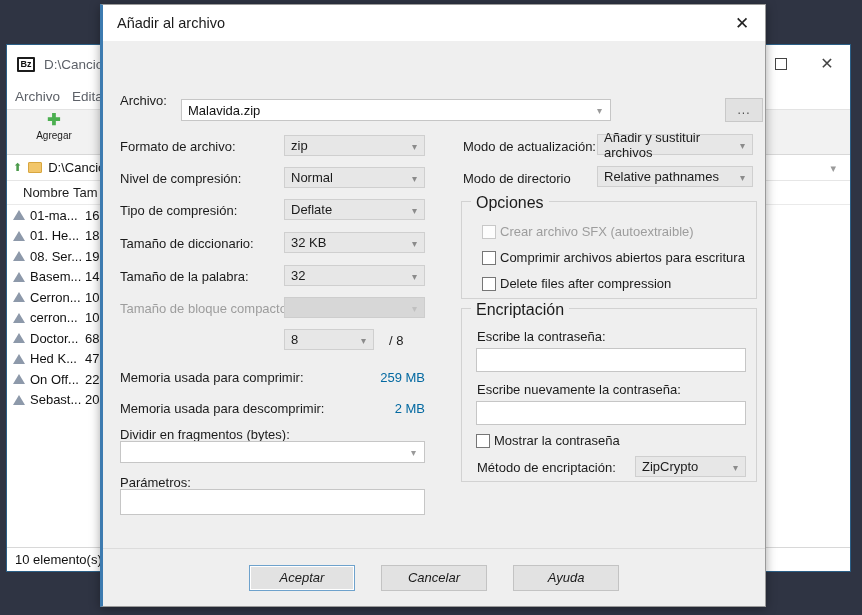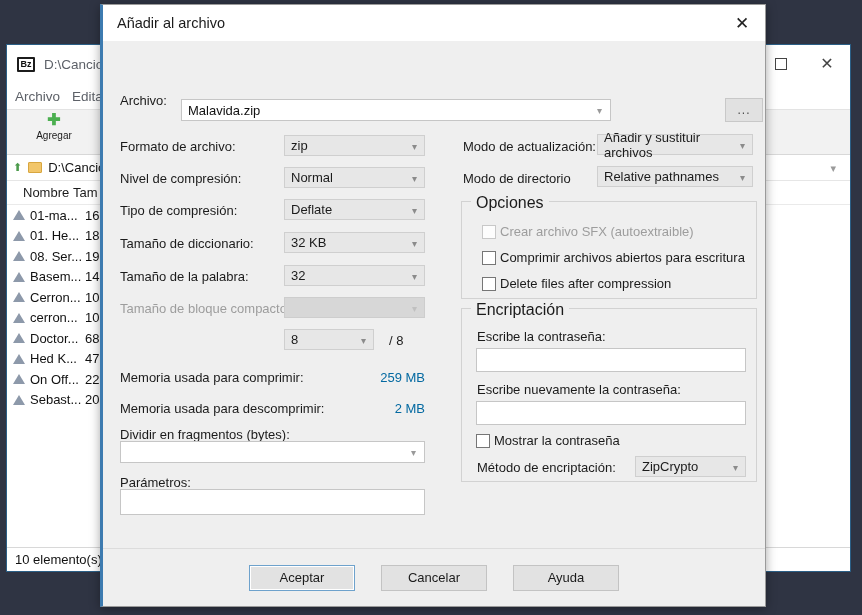--- a/index.html
+++ b/index.html
@@ -224,20 +224,21 @@
 
   .val-right { font-size: 13px; color: #0369a1; text-align: right; }
 
   #dlg-footer {
     height: 58px;
     background: #efefef;
     border-top: 1px solid #dcdcdc;
     display: flex; align-items: center; justify-content: center;
     gap: 26px;
     flex: 0 0 auto;
+    font-style: italic;
   }
   .dbtn {
     width: 106px; height: 26px;
     background: #e2e2e2; border: 1px solid #c3c3c3;
     display: flex; align-items: center; justify-content: center;
     font-size: 13px; color: #1b1b1b;
   }
   .dbtn.default {
     border: 1px solid #6ea2cc;
     box-shadow: inset 0 0 0 1px #ffffff;

